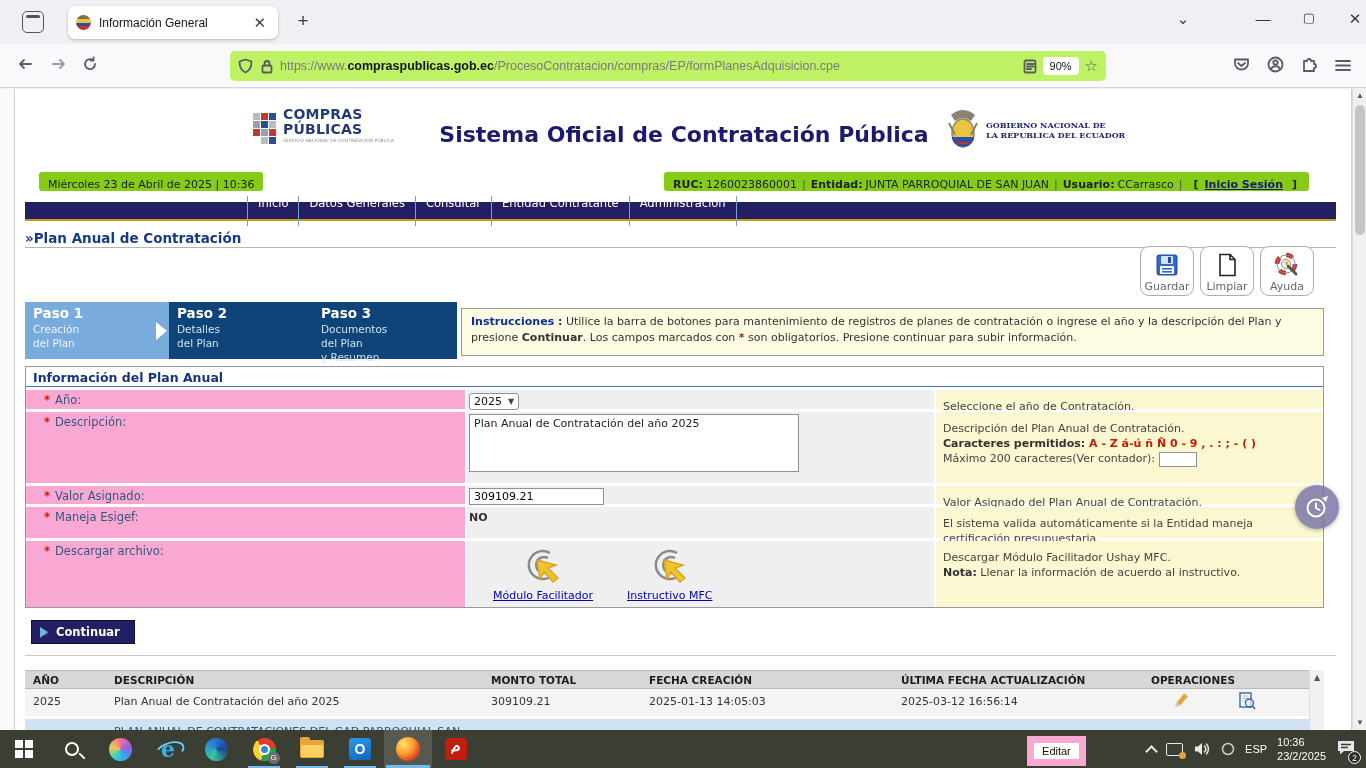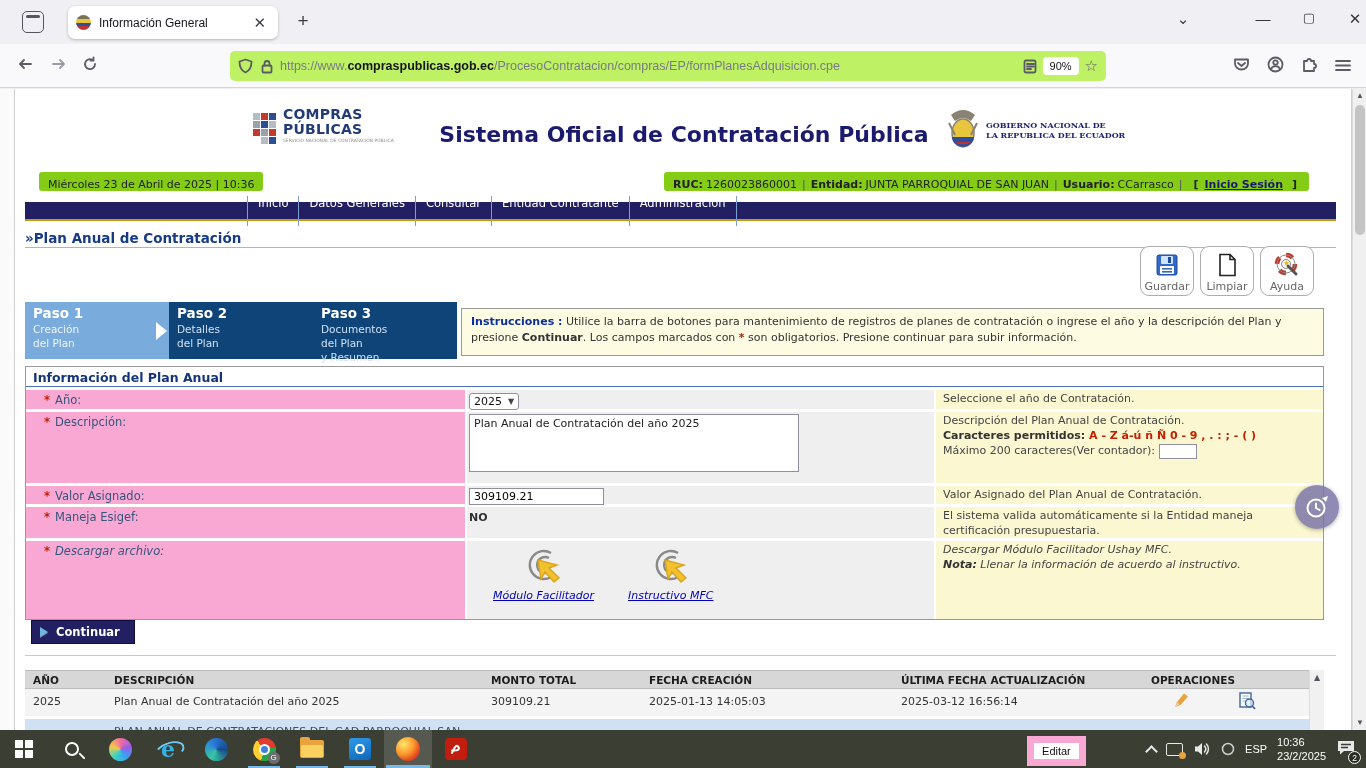--- a/index.html
+++ b/index.html
@@ -77,21 +77,21 @@
   .instructions { position:absolute; left:446px; top:219px; width:863px; height:48px; background:#fdfbe2; border:1px solid #9a9a9a; font-size:11px; color:#333; padding:5px 9px; line-height:16px;}
   .instructions .inslbl { color:#0b2f9e; font-weight:bold;}
   .red { color:#c22000; font-weight:bold;}
 
   
   .form { position:absolute; left:10px; top:277px; width:1299px; border:1px solid #999; border-bottom:1px solid #999; background:#fff;}
   .ftitle { height:20px; font-size:12.5px; font-weight:bold; color:#15357a; padding:3px 0 0 7px; border-bottom:1px solid #4a6fb5;}
   .frow { display:flex; margin-top:3px; }
   .fl { flex:0 0 441px; background:#f9a8d4; border-right:2px solid #fff; padding:3px 0 3px 18px; font-size:11.5px; color:#35567c; }
   .fc { flex:1; background:#efefef; border-right:2px solid #fff; padding:2px 0 2px 2px; font-size:11px; color:#222;}
-  .fh { flex:0 0 387px; background:#fbf7d0; padding:1px 7px; font-size:11px; color:#444; line-height:15px;}
+  .fh { flex:0 0 387px; background:#fbf7d0; padding:9px 7px; font-size:11px; color:#444; line-height:15px;}
   .req { color:#c22000; margin-right:5px; font-weight:bold;}
   .selectbox { display:inline-flex; align-items:center; background:#fff; border:1px solid #8f8f9d; border-radius:3px; font-size:11px; color:#111; padding:1px 4px; gap:6px; margin-top:1px;}
   .selectbox .caret{ font-size:8px; color:#444;}
   textarea.desc { width:330px; height:58px; font-family:"DejaVu Sans", sans-serif; font-size:11px; color:#222; border:1px solid #8f8f9d; resize:none; padding:2px 4px; background:#fff;}
   input.valor { width:135px; font-family:"DejaVu Sans", sans-serif; font-size:11px; border:1px solid #8f8f9d; padding:1px 4px; background:#fff;}
   input.counter { width:38px; height:15px; border:1px solid #8f8f9d; vertical-align:middle; margin-left:4px;}
   .helpb { font-weight:bold; color:#333;}
   .dl { display:flex; gap:34px; padding:4px 0 2px 24px;}
   .dlitem { text-align:center; }
   .dlitem a { font-size:11px; color:#0000bb; text-decoration:underline; display:block; margin-top:1px;}
@@ -370,21 +370,21 @@
         </div>
 
         <div class="frow" style="height:31px;">
           <div class="fl"><span class="req">*</span><span>Maneja Esigef:</span></div>
           <div class="fc">
               <div class="esigef-val">NO</div>
             </div>
           <div class="fh"><span>El sistema valida automáticamente si la Entidad maneja certificación presupuestaria.</span></div>
         </div>
 
-        <div class="frow" style="height:78px;font-style:italic;">
+        <div class="frow" style="height:66px;">
           <div class="fl"><span class="req">*</span><span>Descargar archivo:</span></div>
           <div class="fc">
             <div class="dl">
               <div class="dlitem">
                 <svg width="46" height="38" viewBox="0 0 46 38">
                   <path d="M30 6 A14 14 0 1 0 30 30" fill="none" stroke="#8a8a8a" stroke-width="2.4"></path>
                   <path d="M28 11 A8 8 0 1 0 28 25" fill="none" stroke="#8a8a8a" stroke-width="2.4"></path>
                   <path d="M17 13 L36 18 L28 21 L38 31 L33 35 L24 25 L20 32 Z" fill="#f2c12e" stroke="#d9a41e" stroke-width="1.4"></path>
                 </svg>
                 <a>Módulo Facilitador</a>

